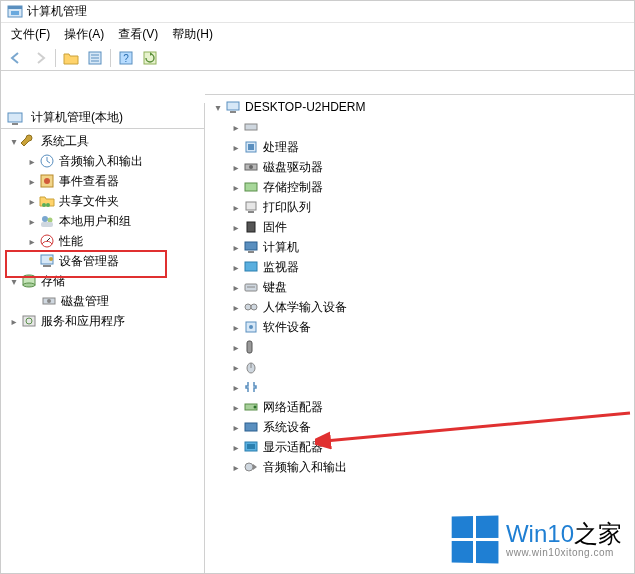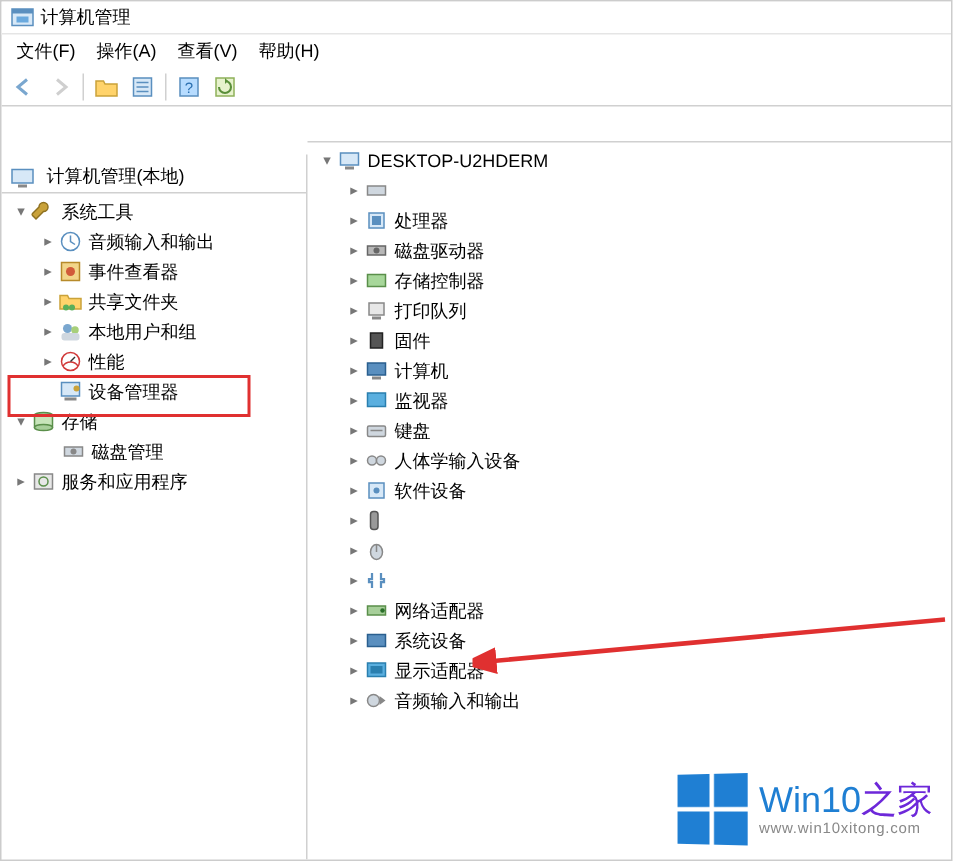--- a/index.html
+++ b/index.html
@@ -93,21 +93,21 @@
   bottom:10px;
   display:flex;
   align-items:center;
   gap:8px;
   color:#1f7fd3;
 }
 .win-logo { display:grid; grid-template-columns: repeat(2,22px); grid-template-rows:repeat(2,22px); gap:3px; transform: perspective(100px) rotateY(-6deg); }
 .win-logo div { background:#1f7fd3; }
 .wm-text { display:flex; flex-direction:column; line-height:1.1; }
 .wm-main { font-size:24px; font-weight:500; }
-.wm-main .accent { color:#6d28d9; }
+.wm-main .accent { color:#000000; }
 .wm-sub { font-size:10px; color:#888; letter-spacing:0.5px; }
 svg { display:block; }
 .arrow-annot {
   position:absolute;
   pointer-events:none;
 }
 </style>
 </head>
 <body>
 

